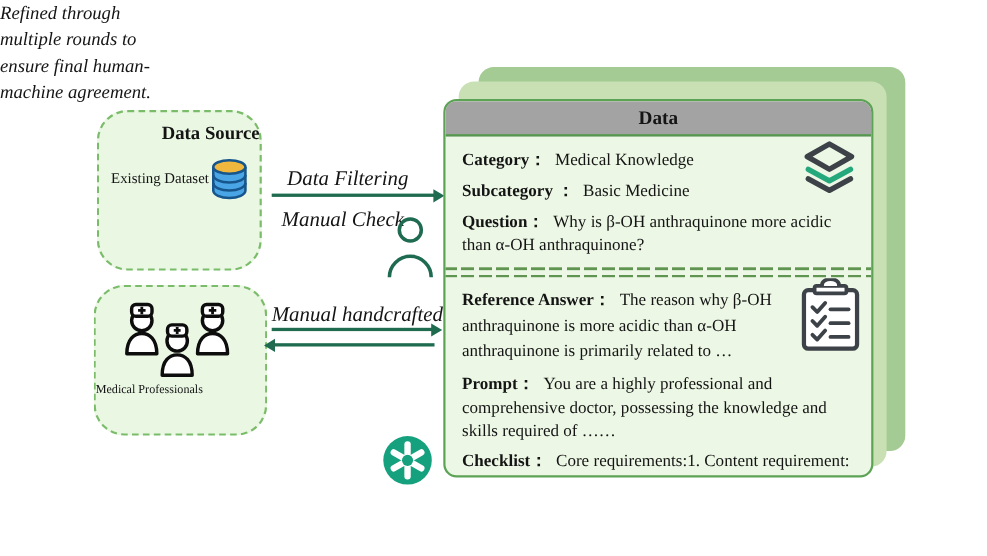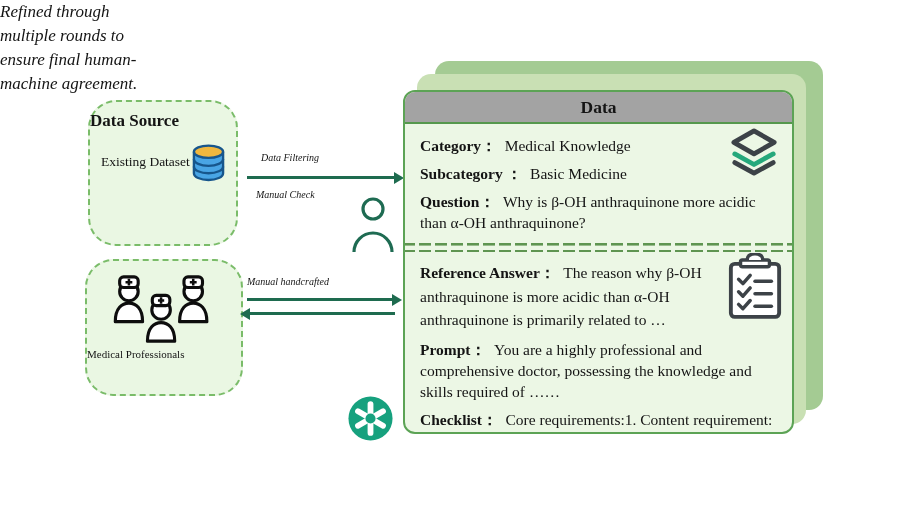--- a/index.html
+++ b/index.html
@@ -2,40 +2,40 @@
 <html><head>
 <meta charset="utf-8">
 <style>
   html,body{margin:0;padding:0;background:#fff;}
   #stage{position:relative;width:897px;height:505px;background:#ffffff;overflow:hidden;
          font-family:"Liberation Serif",serif;color:#141414;}
 
   
   .panel{position:absolute;background:#eaf7e3;border:2px dashed #7abc69;border-radius:28px;box-sizing:border-box;}
   #source-box{left:88px;top:100px;width:150px;height:146px;}
-  #source-box .panel-title{font-weight:bold;font-size:17px;text-align:left;margin-top:9px;}
+  #source-box .panel-title{font-weight:bold;font-size:17px;text-align:right;margin-top:9px;}
   .src-row{display:flex;align-items:center;justify-content:space-between;margin:12px 9px 0 11px;}
   .src-label{font-size:13.5px;line-height:1.25;}
   #src-row-2 .src-label{width:80px;}
 
   #prof-box{left:85px;top:259px;width:158px;height:137px;}
   #prof-box .people{display:block;margin:10px auto 0;}
   #prof-box .panel-caption{font-size:11px;text-align:left;margin-top:1px;}
 
   
   .flow-arrow{position:absolute;height:3px;background:#1e6b4f;}
   .flow-arrow.right::after{content:'';position:absolute;right:-9px;top:50%;transform:translateY(-50%);
       border-top:6px solid transparent;border-bottom:6px solid transparent;border-left:10px solid #1e6b4f;}
   .flow-arrow.left::before{content:'';position:absolute;left:-9px;top:50%;transform:translateY(-50%);
       border-top:6px solid transparent;border-bottom:6px solid transparent;border-right:10px solid #1e6b4f;}
   #arrow-filtering{left:247px;top:176px;width:148px;}
   #arrow-handcrafted{left:247px;top:298px;width:146px;}
   #arrow-refined{left:249px;top:312px;width:146px;}
 
-  .flow-label{position:absolute;font-style:italic;font-size:10px;white-space:nowrap;}
+  .flow-label{position:absolute;font-style:italic;font-size:19px;white-space:nowrap;}
   #label-filtering{left:261px;top:152px;}
   #label-manual-check{left:256px;top:189px;}
   #label-handcrafted{left:247px;top:276px;}
   #label-refined{left:248px;top:320px;width:158px;white-space:normal;line-height:1.42;font-size:17px;font-style:italic;}
 
   .abs-icon{position:absolute;}
   #person-icon{left:350px;top:195px;}
   #chatgpt-icon{left:348px;top:396px;}
 
   

